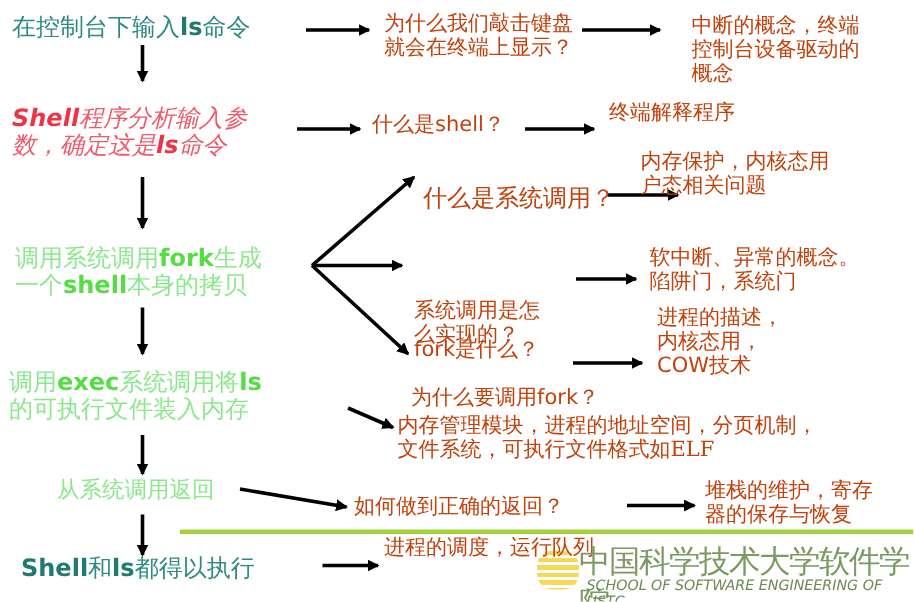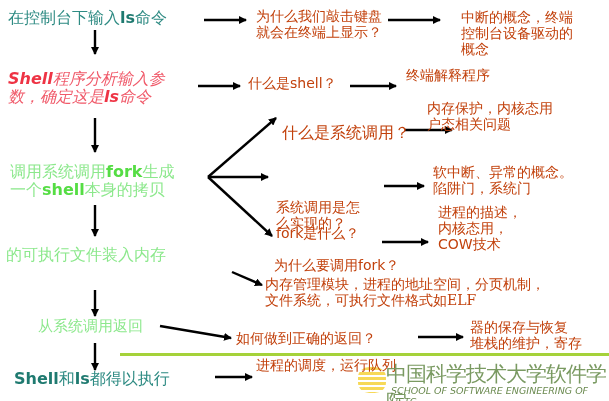--- a/index.html
+++ b/index.html
@@ -67,20 +67,21 @@
   <div><b>Shell</b><span>程序分析输入参</span></div>
   <div><span>数，确定这是</span><b>ls</b><span>命令</span></div>
 </div>
 
 <div class="t green" style="left:10px;top:163px;font-size:16px;">
   <div><span>调用系统调用</span><b>fork</b><span>生成</span></div>
   <div><span>一个</span><b>shell</b><span>本身的拷贝</span></div>
 </div>
 
 <div class="t green" style="left:6px;top:246px;font-size:16px;">
+  <div><span>调用</span><b>exec</b><span>系统调用将</span><b>ls</b></div>
   <div>的可执行文件装入内存</div>
 </div>
 
 <div class="t green" style="left:38px;top:318px;font-size:15px;">
   <span>从系统调用返回</span>
 </div>
 
 <div class="t teal" style="left:14px;top:370px;font-size:16px;">
   <b>Shell</b><span>和</span><b>ls</b><span>都得以执行</span>
 </div>
@@ -140,22 +141,22 @@
   <div>内核态用，</div>
   <div class="sans">COW技术</div>
 </div>
 
 <div class="t mag" style="left:265px;top:276px;font-size:14px;">
   <div>内存管理模块，进程的地址空间，分页机制，</div>
   <div>文件系统，可执行文件格式如ELF</div>
 </div>
 
 <div class="t mag" style="left:470px;top:319px;font-size:14px;">
+  <div>堆栈的维护，寄存</div>
   <div>器的保存与恢复</div>
-  <div>堆栈的维护，寄存</div>
 </div>
 
 <div class="divider"></div>
 
 <div class="logo-mark"></div>
 
 <div class="t mag" style="left:256px;top:357px;font-size:14px;">
   <div>进程的调度，运行队列</div>
 </div>
 

